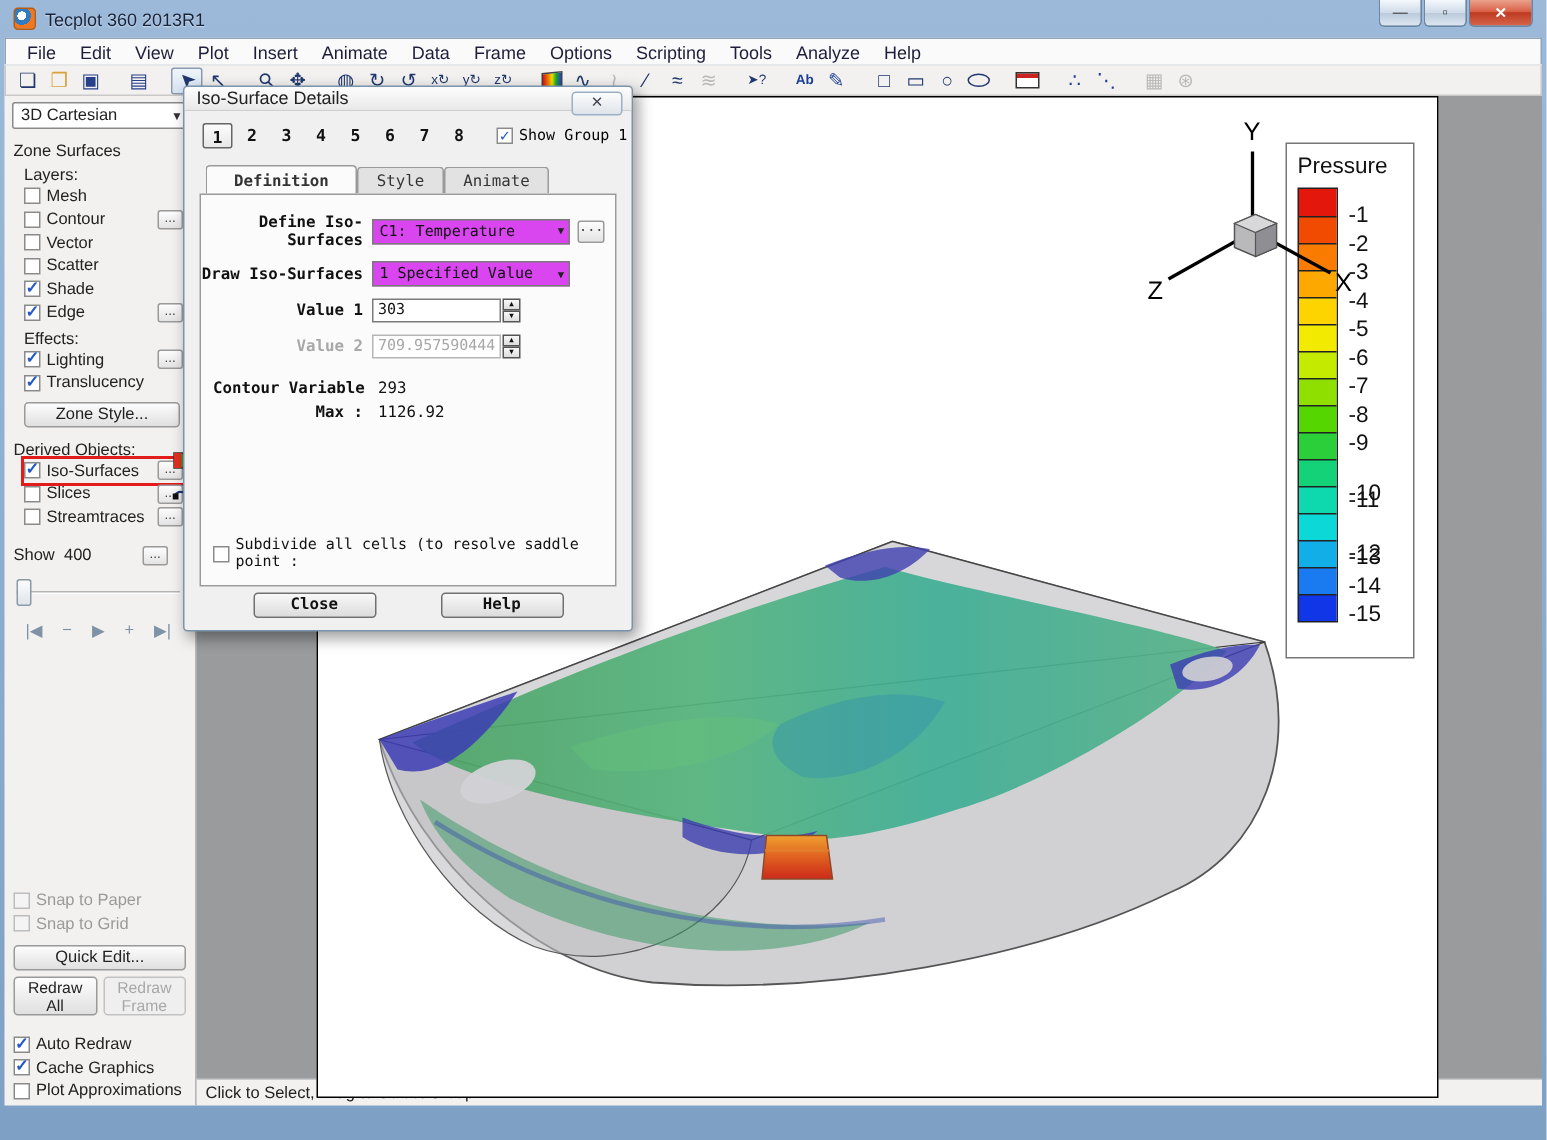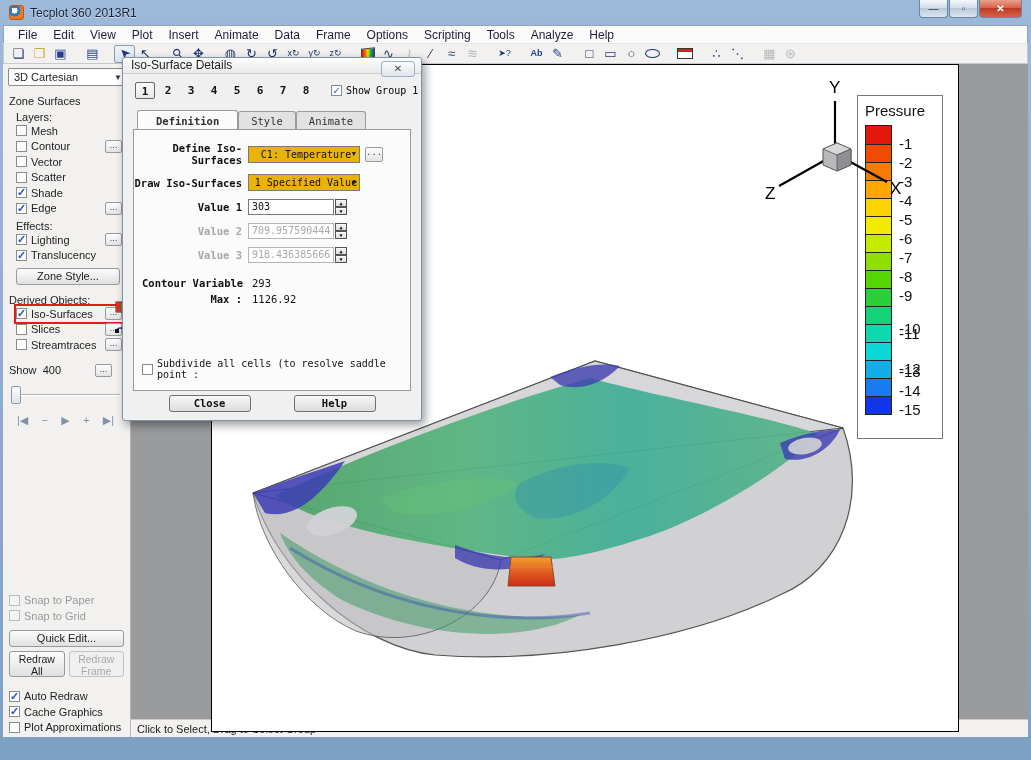--- a/index.html
+++ b/index.html
@@ -84,21 +84,21 @@
   .group-row { display:flex; align-items:center; margin:8px 0 0 12px; }
   .grp { width:20px; height:17px; text-align:center; font-size:11px; font-weight:bold; line-height:17px; color:#111; margin-right:3px; }
   .grp.active { border:1px solid #666; border-radius:2px; background:linear-gradient(#fcfcfc,#e8e8e8); }
   .show-group { display:flex; align-items:center; margin-left:12px; font-size:10px; }
   .tab-row { display:flex; margin:10px 0 0 14px; align-items:flex-end; }
   .tab { font-size:10.5px; padding:3px 12px 2px 12px; border:1px solid #9a9a9a; border-bottom:none; background:#e2e2e2; border-radius:3px 3px 0 0; color:#333; }
   .tab.active { background:#fbfbfb; padding:4px 18px 3px 18px; position:relative; top:1px; font-weight:bold; }
   .dlg-panel { position:absolute; left:10px; top:71px; right:10px; height:262px; background:#fbfbfb; border:1px solid #9a9a9a; font-size:10.5px; color:#111; }
   .frow { display:flex; align-items:center; margin-top:8px; }
   .flabel { width:108px; text-align:right; margin-right:6px; font-weight:bold; flex:none; }
-  .combo { width:112px; height:17px; background:#eab308; border:1px solid #7a7a7a; display:flex; align-items:center; padding-left:4px; position:relative; font-size:10px;justify-content:center; }
+  .combo { width:132px; height:17px; background:#d946ef; border:1px solid #7a7a7a; display:flex; align-items:center; padding-left:4px; position:relative; font-size:10px; }
   .combo .arr { position:absolute; right:3px; font-size:7px; color:#222; }
   .mini-more { width:18px; height:15px; border:1px solid #9a9a9a; border-radius:2px; background:linear-gradient(#fdfdfd,#e3e3e3);
     font-size:9px; line-height:8px; text-align:center; color:#444; margin-left:5px; }
   .vinput { width:86px; height:16px; background:#fff; border:1px solid #7a7a7a; font-size:10px; padding-left:3px; line-height:14px; }
   .spin { width:12px; height:16px; display:flex; flex-direction:column; margin-left:1px; }
   .spin div { flex:1; border:1px solid #555; background:linear-gradient(#f8f8f8,#ddd); font-size:5px; line-height:6px; text-align:center; color:#111; }
   .frow.dis .flabel, .frow.dis .vinput { color:#a8a8a8; }
   .frow.dis .vinput { border-color:#b5b5b5; }
   .statrow { display:flex; margin-top:14px; }
   .statlabel { width:118px; font-weight:bold; padding-left:8px; }
@@ -518,28 +518,20 @@
             </div>
           </div>
           <div class="frow dis">
             <span class="flabel">Value 2</span>
             <div class="vinput">709.957590444</div>
             <div class="spin">
               <div>▲</div>
               <div>▼</div>
             </div>
           </div>
-          <div class="frow dis">
-            <span class="flabel">Value 3</span>
-            <div class="vinput">918.436385666</div>
-            <div class="spin">
-              <div>▲</div>
-              <div>▼</div>
-            </div>
-          </div>
         </div>
       <div class="statrow">
         <span class="statlabel">Contour Variable</span>
         <span>293</span>
       </div>
       <div class="statrow" style="margin-top:4px;">
         <span class="statlabel r">Max :</span>
         <span>1126.92</span>
       </div>
       <div class="subdiv">

